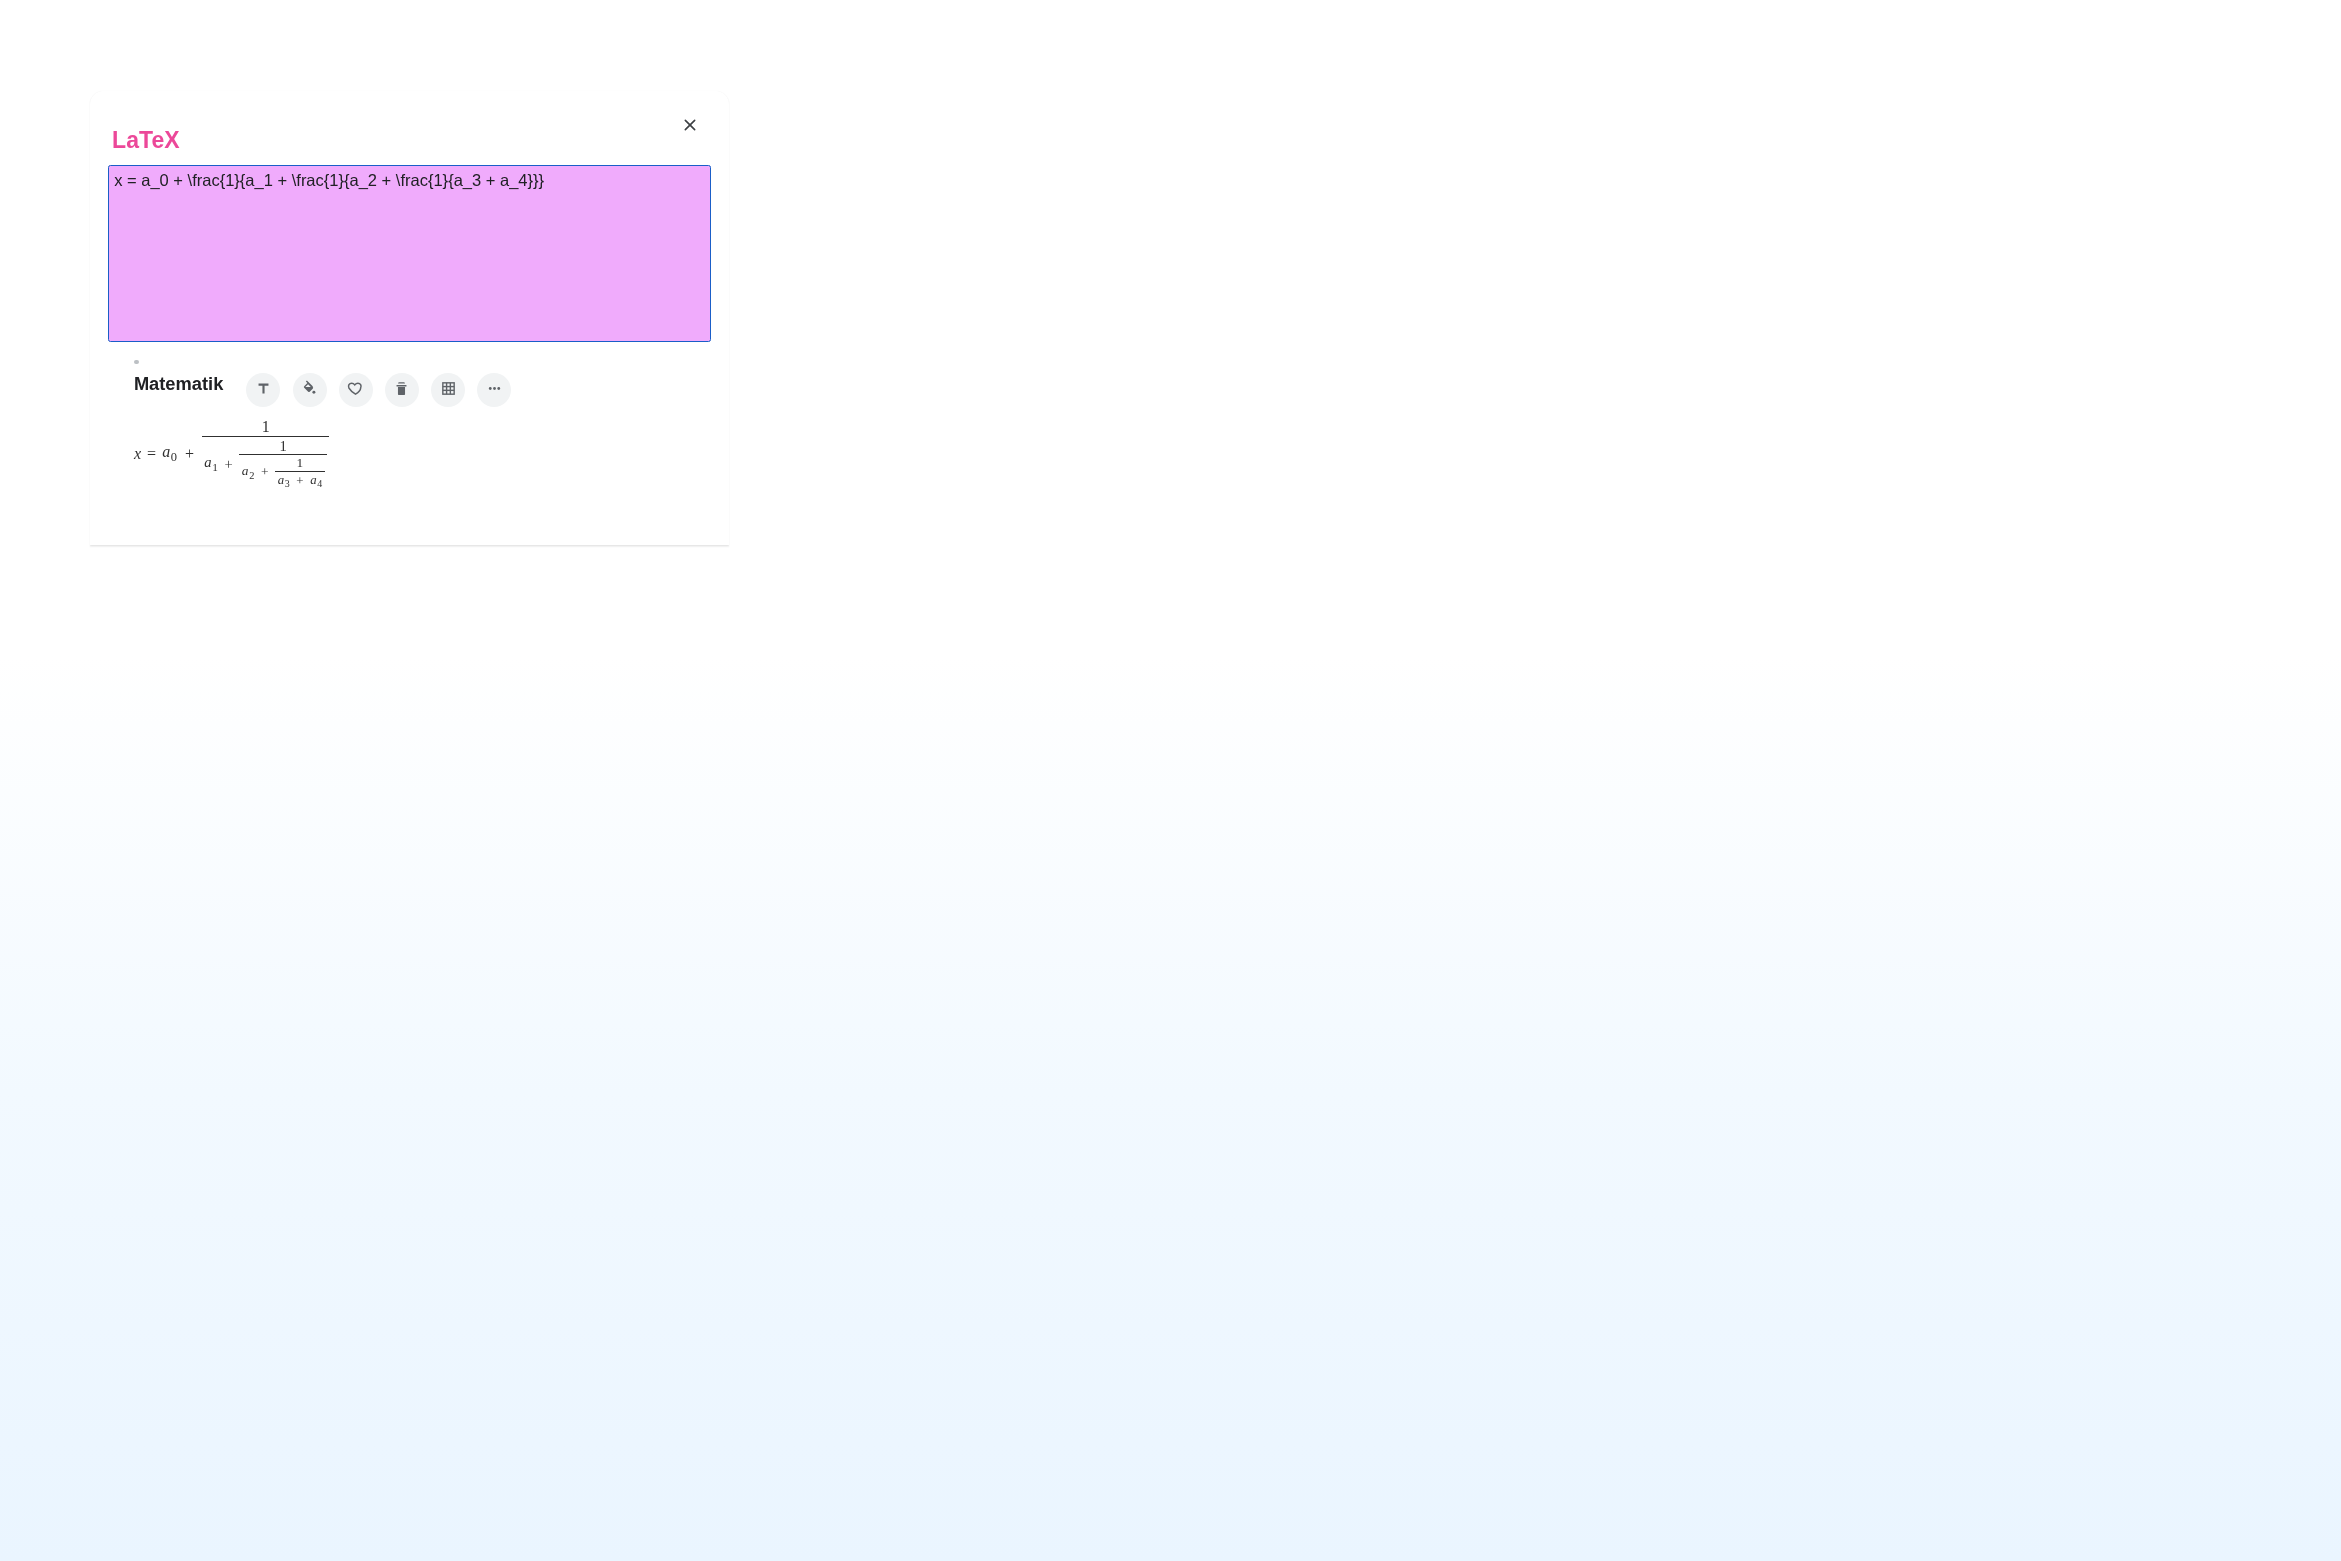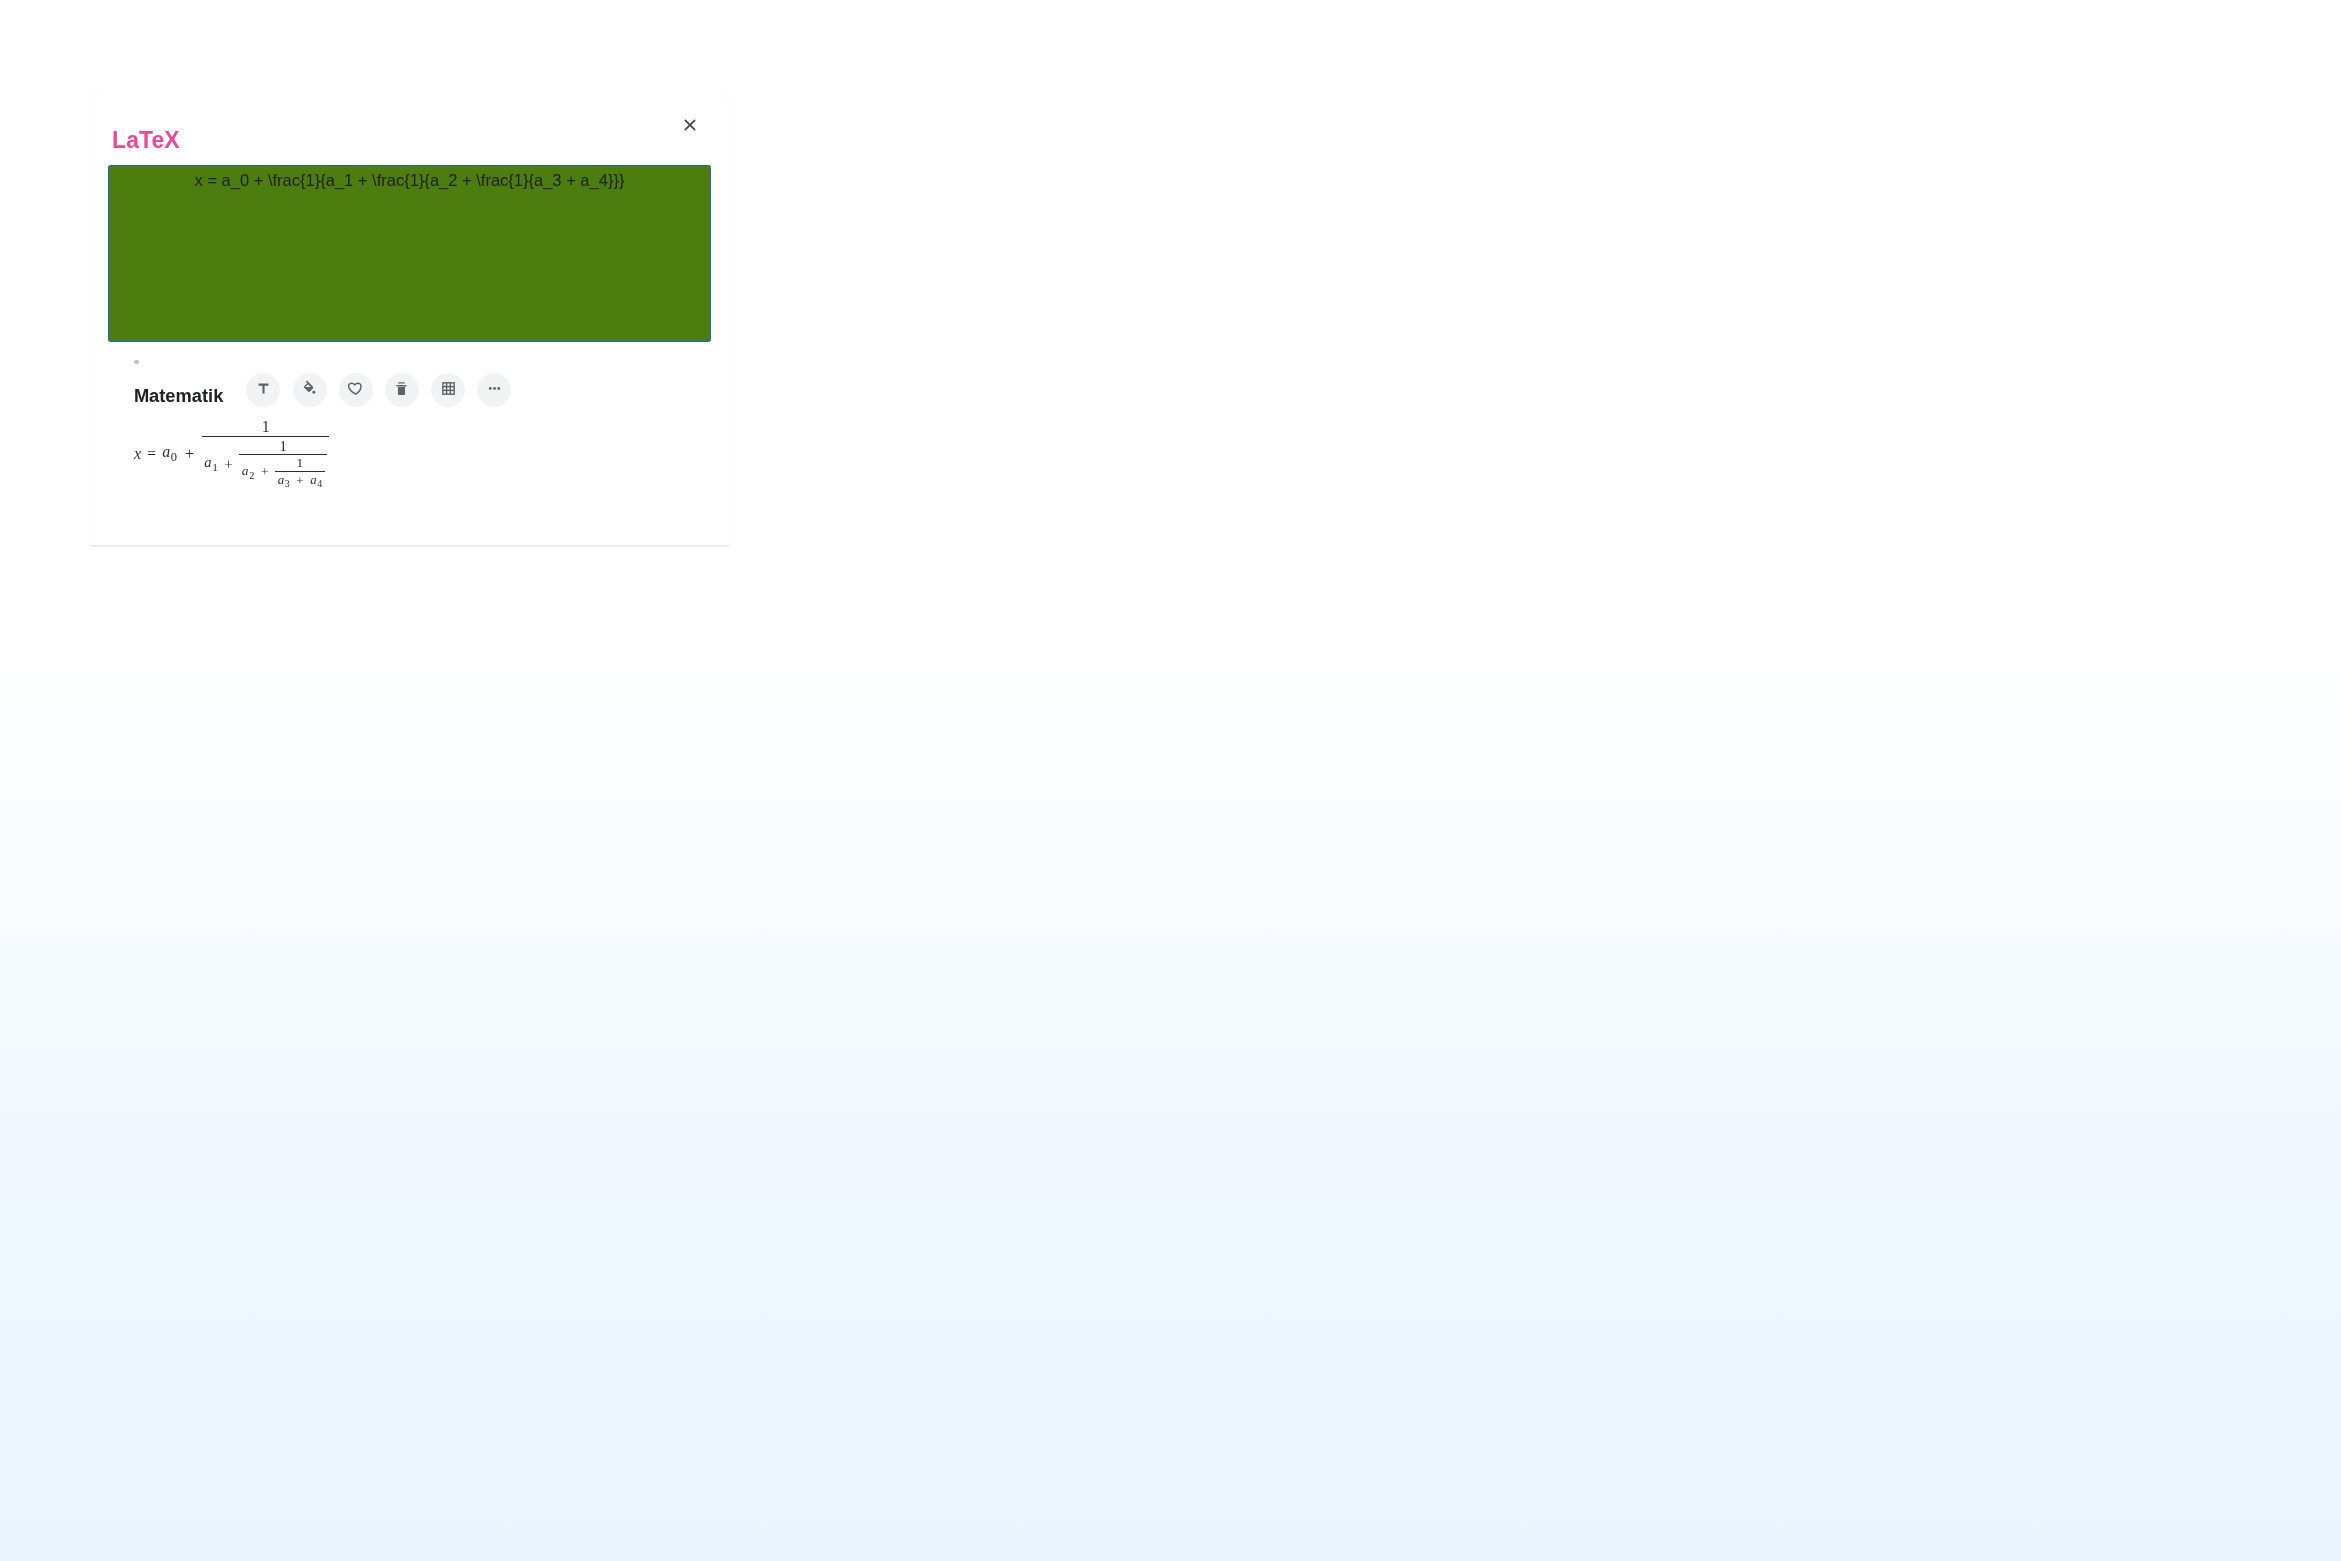--- a/index.html
+++ b/index.html
@@ -49,41 +49,40 @@
     color: #ec4899;
     margin: 19.5px 0 11px 3.7px;
     letter-spacing: 0.1px;
   }
 
   .editor {
     width: 100%;
     height: 177px;
     border: 1.8px solid #1a5ec8;
     border-radius: 2.4px;
-    background: #4d7c0f;
+    background: #f0abfc;
     font-family: Arial, Helvetica, sans-serif;
     font-size: 16.5px;
     line-height: 1.35;
     color: #202124;
     padding: 3.7px 4.9px;
     resize: none;
     outline: none;
-    text-align: center;
   }
 
   .handle {
     width: 4.9px; height: 4.9px;
     border-radius: 50%;
     background: #bcc0c4;
     margin: 16px 0 8.5px 25.6px;
   }
 
   .preview-row {
     display: flex;
-    align-items: flex-end;
+    align-items: flex-start;
     gap: 7px;
     margin-left: 25.6px;
   }
 
   .preview-label {
     font-size: 18.3px;
     font-weight: 700;
     color: #202124;
     margin-right: 16px;
   }

